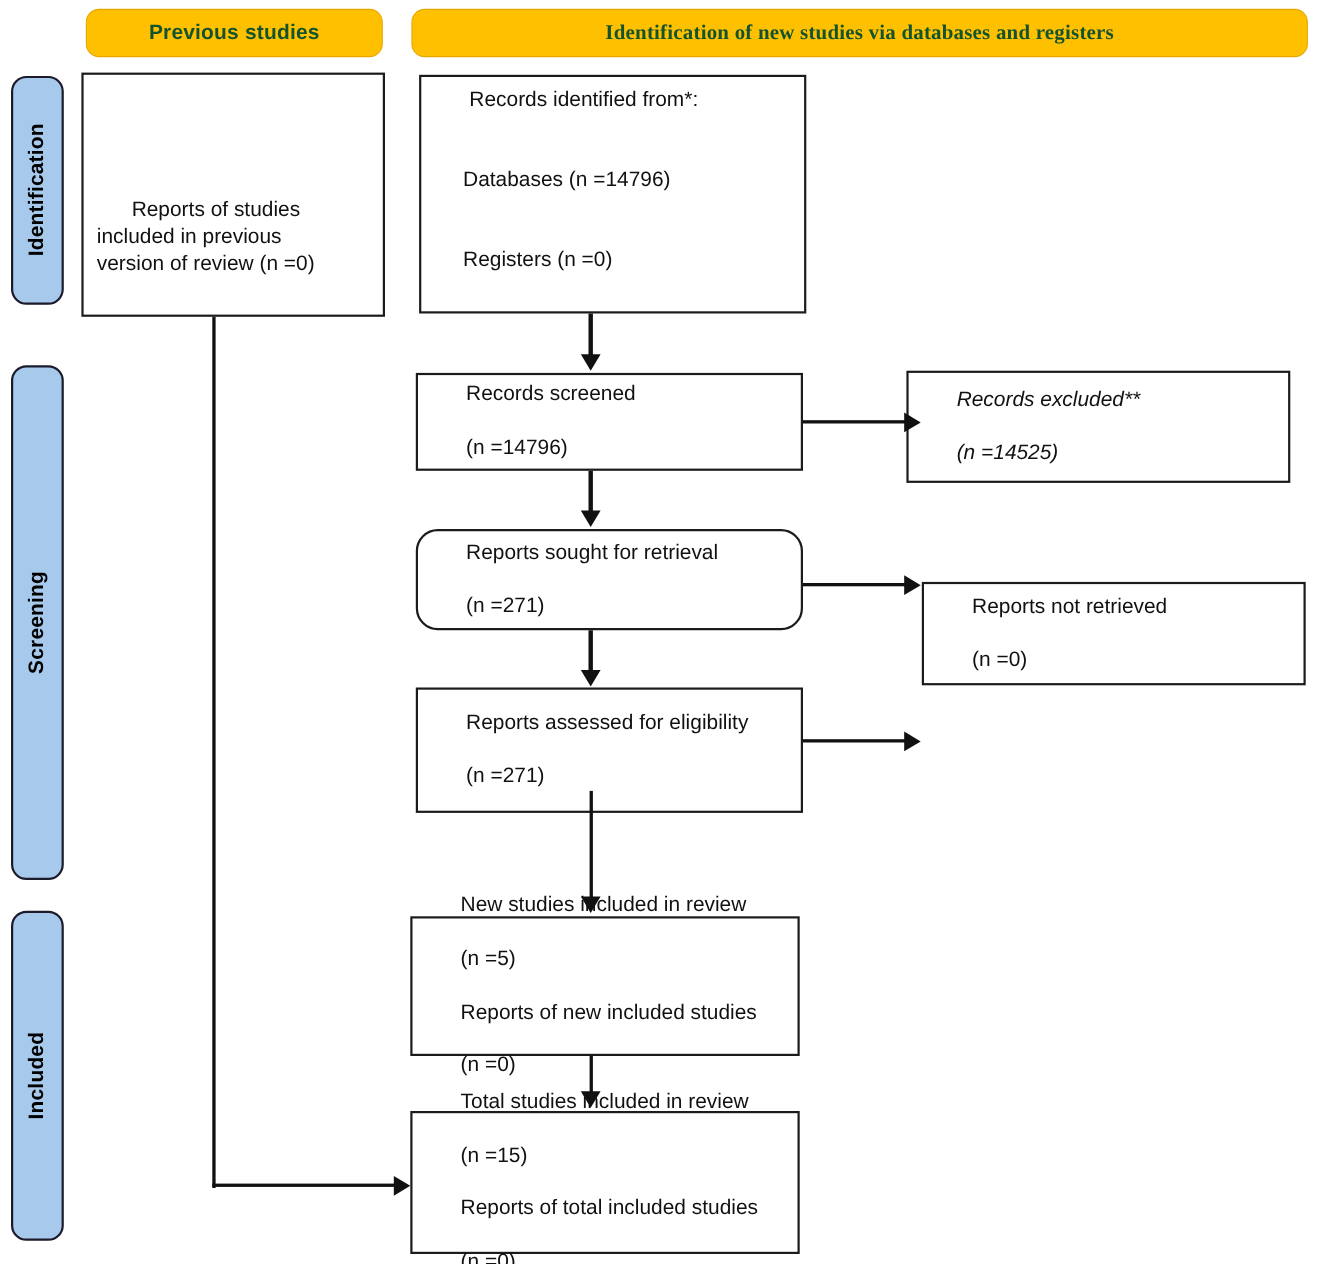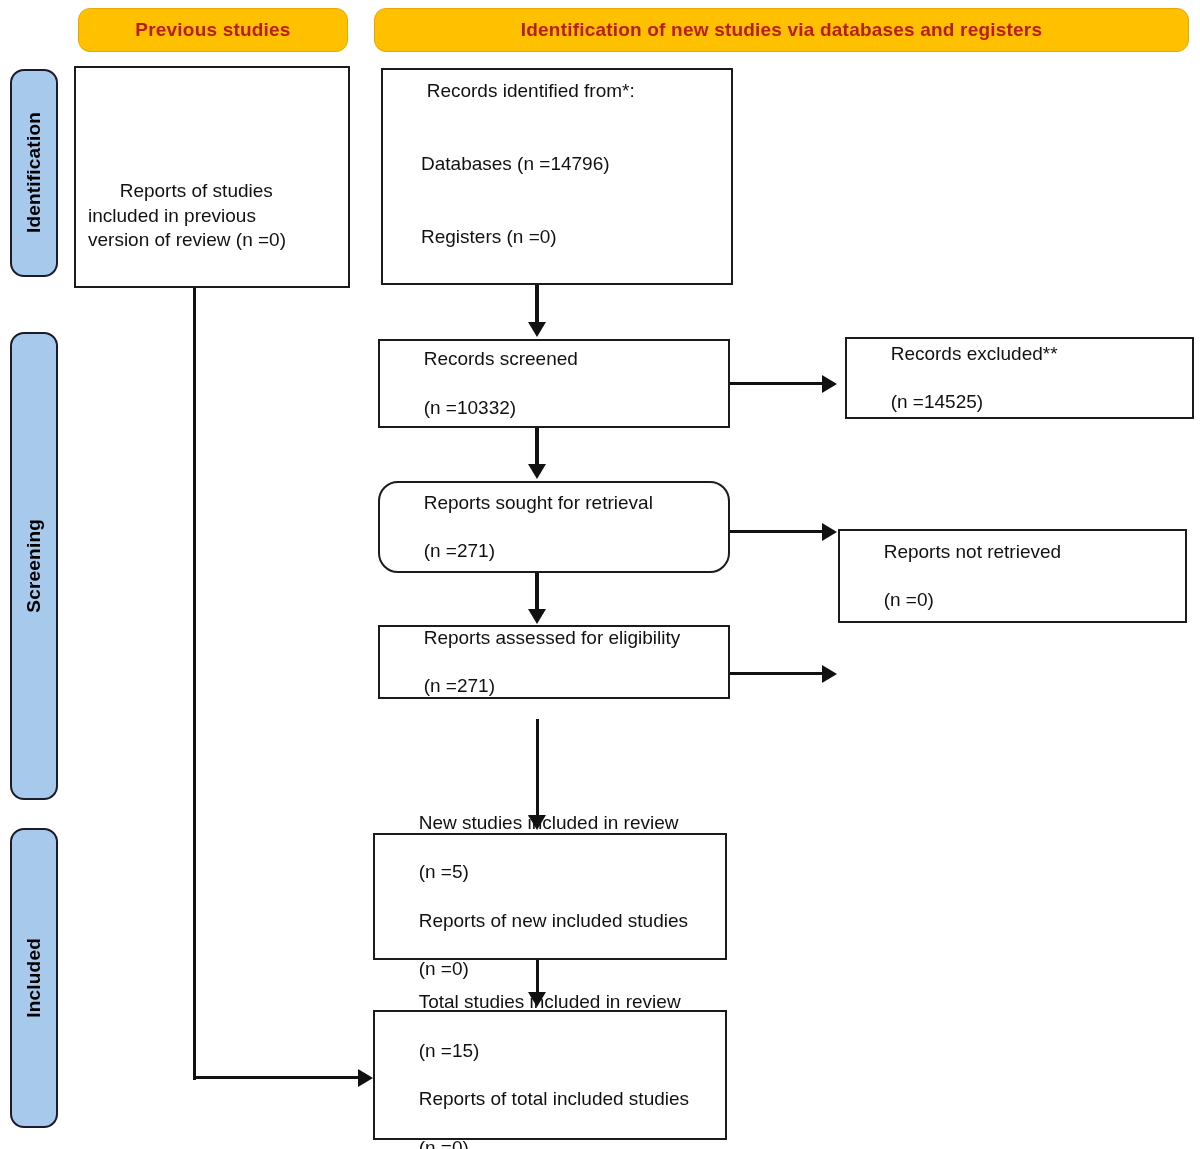--- a/index.html
+++ b/index.html
@@ -17,21 +17,21 @@
     background: #ffffff;
     overflow: hidden;
   }
   .abs { position: absolute; box-sizing: border-box; }
 
   
   .hdr {
     background: #FFC000;
     border: 1px solid #E8A800;
     border-radius: 12px;
-    color: #b91c1c;
+    color: #14532d;
     font-weight: bold;
     font-size: 19px;
     display: flex;
     align-items: center;
     justify-content: center;
     text-align: center;
     letter-spacing: 0.2px;
   }
 
   
@@ -90,21 +90,21 @@
 </style>
 </head>
 <body>
 
 <div id="diagram">
 
   <div class="abs hdr" style="left:78px; top:8px; width:270px; height:44px;">
     <span>Previous studies</span>
   </div>
 
-  <div class="abs hdr" style="left:374px; top:8px; width:815px; height:44px;">
+  <div class="abs hdr" style="left:374px; top:8px; width:815px; height:44px;font-family:Liberation Serif, serif;">
     <span>Identification of new studies via databases and registers</span>
   </div>
 
   <div class="abs stage" style="left:10px; top:69px; width:48px; height:208px;">
     <span>Identification</span>
   </div>
 
   <div class="abs stage" style="left:10px; top:332px; width:48px; height:468px;">
     <span>Screening</span>
   </div>
@@ -126,46 +126,46 @@
     <div class="txt">
       <span>Records identified from*:</span><br>
       <span class="indent">Databases (n =14796)</span>
       <span class="indent">Registers (n =0)</span>
     </div>
   </div>
 
   <div class="abs box" style="left:378px; top:339px; width:352px; height:89px;">
     <div class="txt">
       <span>Records screened</span><br>
-      <span>(n =10332)</span>
-    </div>
-  </div>
-
-  <div class="abs box" style="left:845px; top:337px; width:349px; height:82px;">
+      <span>(n =14796)</span>
+    </div>
+  </div>
+
+  <div class="abs box" style="left:824px; top:337px; width:349px; height:102px;font-style:italic;">
     <div class="txt">
       <span>Records excluded**</span><br>
       <span>(n =14525)</span>
     </div>
   </div>
 
   <div class="abs box" style="left:378px; top:481px; width:352px; height:92px;border-radius:20px;">
     <div class="txt">
       <span>Reports sought for retrieval</span><br>
       <span>(n =271)</span>
     </div>
   </div>
 
   <div class="abs box" style="left:838px; top:484px; width:349px; height:94px;margin-top:45px;">
     <div class="txt">
       <span>Reports not retrieved</span><br>
       <span>(n =0)</span>
     </div>
   </div>
 
-  <div class="abs box" style="left:378px; top:625px; width:352px; height:74px;">
+  <div class="abs box" style="left:378px; top:625px; width:352px; height:114px;">
     <div class="txt">
       <span>Reports assessed for eligibility</span><br>
       <span>(n =271)</span>
     </div>
   </div>
 
 
   <div class="abs box" style="left:373px; top:833px; width:354px; height:127px;">
     <div class="txt">
       <span>New studies included in review</span><br>

